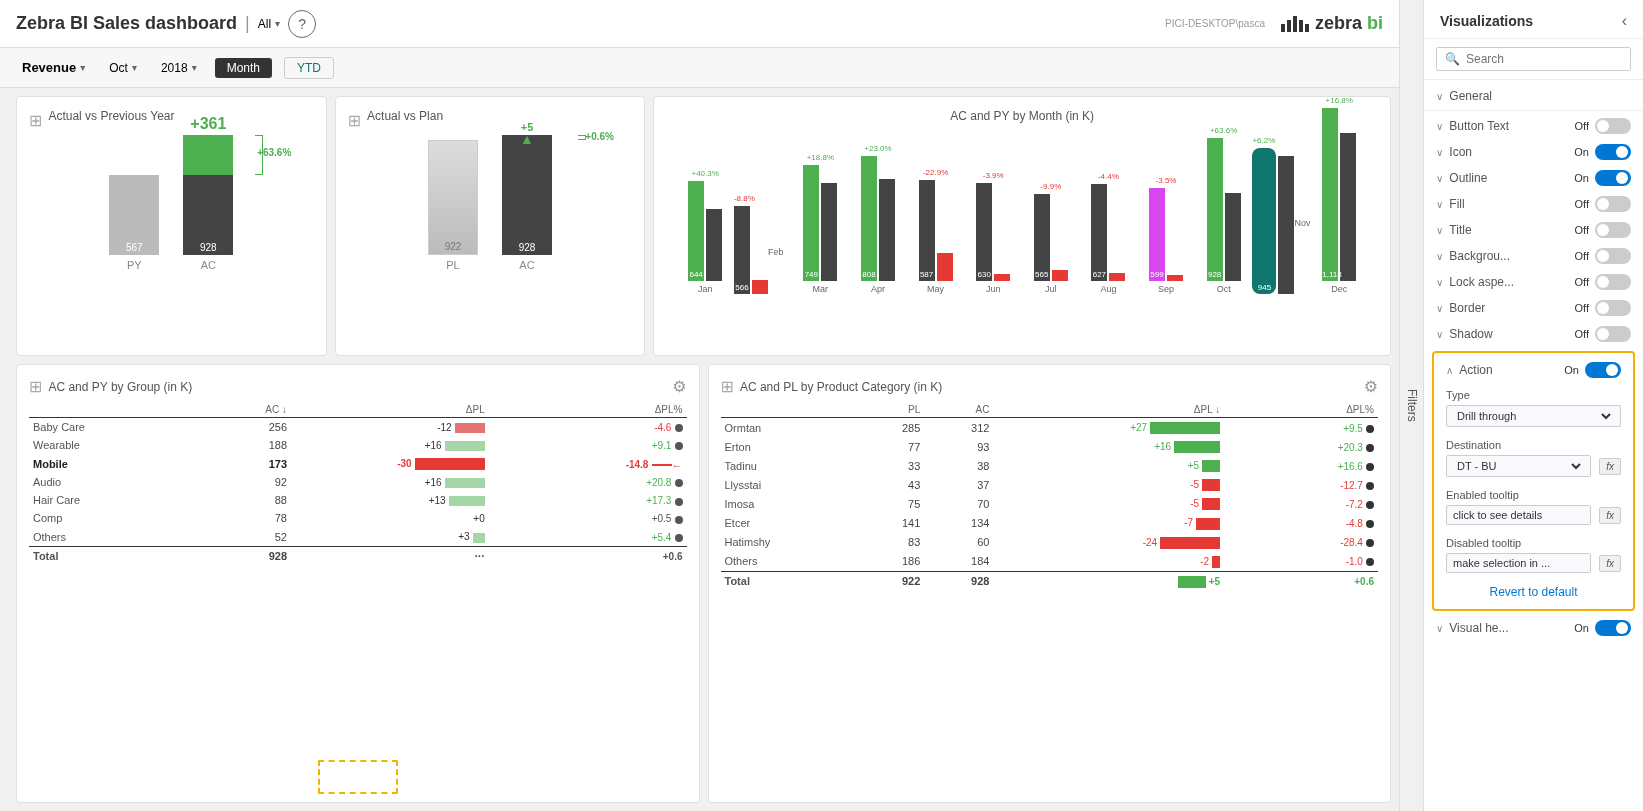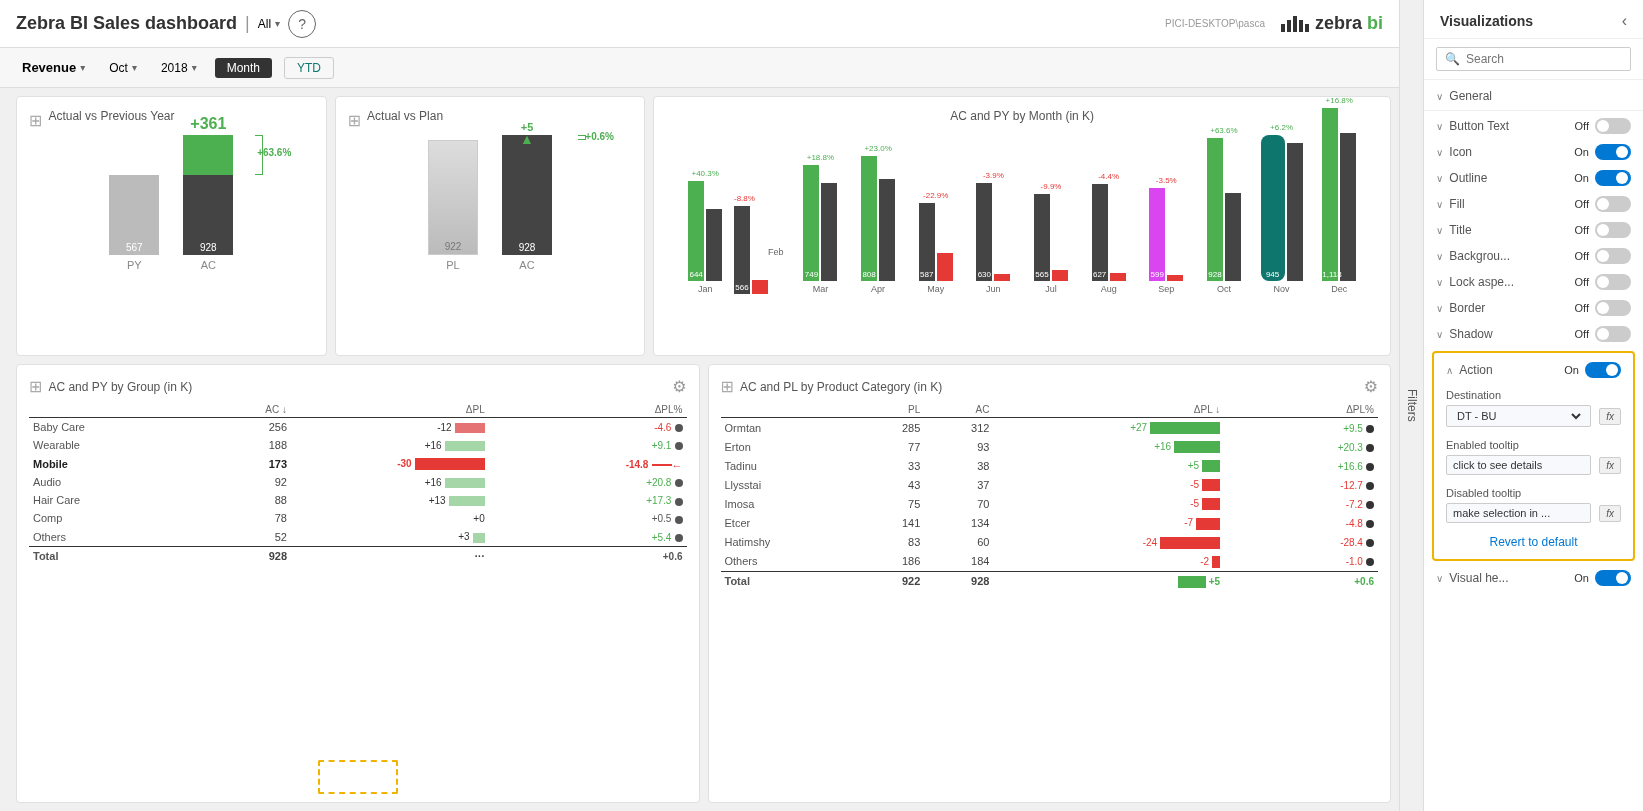--- a/index.html
+++ b/index.html
@@ -254,21 +254,21 @@
                     <span style="font-size:8px;color:#fff;position:absolute;bottom:2px;left:0;right:0;text-align:center;">808</span>
                   </div>
                 <div style="width:16px;height:102px;background:#444;"></div>
               </div>
               <span style="font-size:9px;color:#666;margin-top:3px;">Apr</span>
             </div>
 
             <div style="display:flex;flex-direction:column;align-items:center;position:relative;flex:1;">
               <span style="font-size:8px;color:#e53935;position:absolute;top:-12px;white-space:nowrap;">-22.9%</span>
               <div style="display:flex;gap:2px;align-items:flex-end;">
-                <div style="width:16px;height:78px;background:#444;position:relative;">
+                <div style="width:16px;height:101px;background:#444;position:relative;">
                     <span style="font-size:8px;color:#fff;position:absolute;bottom:2px;left:0;right:0;text-align:center;">587</span>
                   </div>
                 <div style="width:16px;height:28px;background:#e53935;"></div>
               </div>
               <span style="font-size:9px;color:#666;margin-top:3px;">May</span>
             </div>
 
             <div style="display:flex;flex-direction:column;align-items:center;position:relative;flex:1;">
               <span style="font-size:8px;color:#e53935;position:absolute;top:-12px;white-space:nowrap;">-3.9%</span>
               <div style="display:flex;gap:2px;align-items:flex-end;">
@@ -317,21 +317,21 @@
               <span style="font-size:8px;color:#4caf50;position:absolute;top:-12px;white-space:nowrap;">+63.6%</span>
               <div style="display:flex;gap:2px;align-items:flex-end;">
                 <div style="width:16px;height:143px;background:#4caf50;position:relative;">
                     <span style="font-size:8px;color:#fff;position:absolute;bottom:2px;left:0;right:0;text-align:center;">928</span>
                   </div>
                 <div style="width:16px;height:88px;background:#444;"></div>
               </div>
               <span style="font-size:9px;color:#666;margin-top:3px;">Oct</span>
             </div>
 
-            <div style="display:flex;flex-direction:column;align-items:center;position:relative;flex:1;">
+            <div style="display:flex;align-items:center;position:relative;flex:1;">
               <span style="font-size:8px;color:#4caf50;position:absolute;top:-12px;white-space:nowrap;">+6.2%</span>
               <div style="display:flex;gap:2px;align-items:flex-end;">
                 <div style="width:24px;height:146px;background:#0f766e;position:relative;border-radius:8px;">
                     <span style="font-size:8px;color:#fff;position:absolute;bottom:2px;left:0;right:0;text-align:center;">945</span>
                   </div>
                 <div style="width:16px;height:138px;background:#444;"></div>
               </div>
               <span style="font-size:9px;color:#666;margin-top:3px;">Nov</span>
             </div>
 
@@ -680,20 +680,28 @@
               <span>Action</span>
             </span>
             <div class="toggle">
               <span class="toggle-label-on">On</span>
               <div class="toggle-track toggle-track-on">
                 <div class="toggle-thumb toggle-thumb-on"></div>
               </div>
             </div>
           </div>
 
+          <div class="action-field">
+            <div class="action-field-label">Type</div>
+            <div class="action-input">
+              <select>
+                <option>Drill through</option>
+              </select>
+            </div>
+          </div>
 
           <div class="action-field">
             <div class="action-field-label">Destination</div>
             <div style="display:flex;align-items:center;gap:4px;">
               <div class="action-input" style="flex:1;">
                 <select>
                   <option>DT - BU</option>
                 </select>
               </div>
               <button class="fx-btn"><em>fx</em></button>

